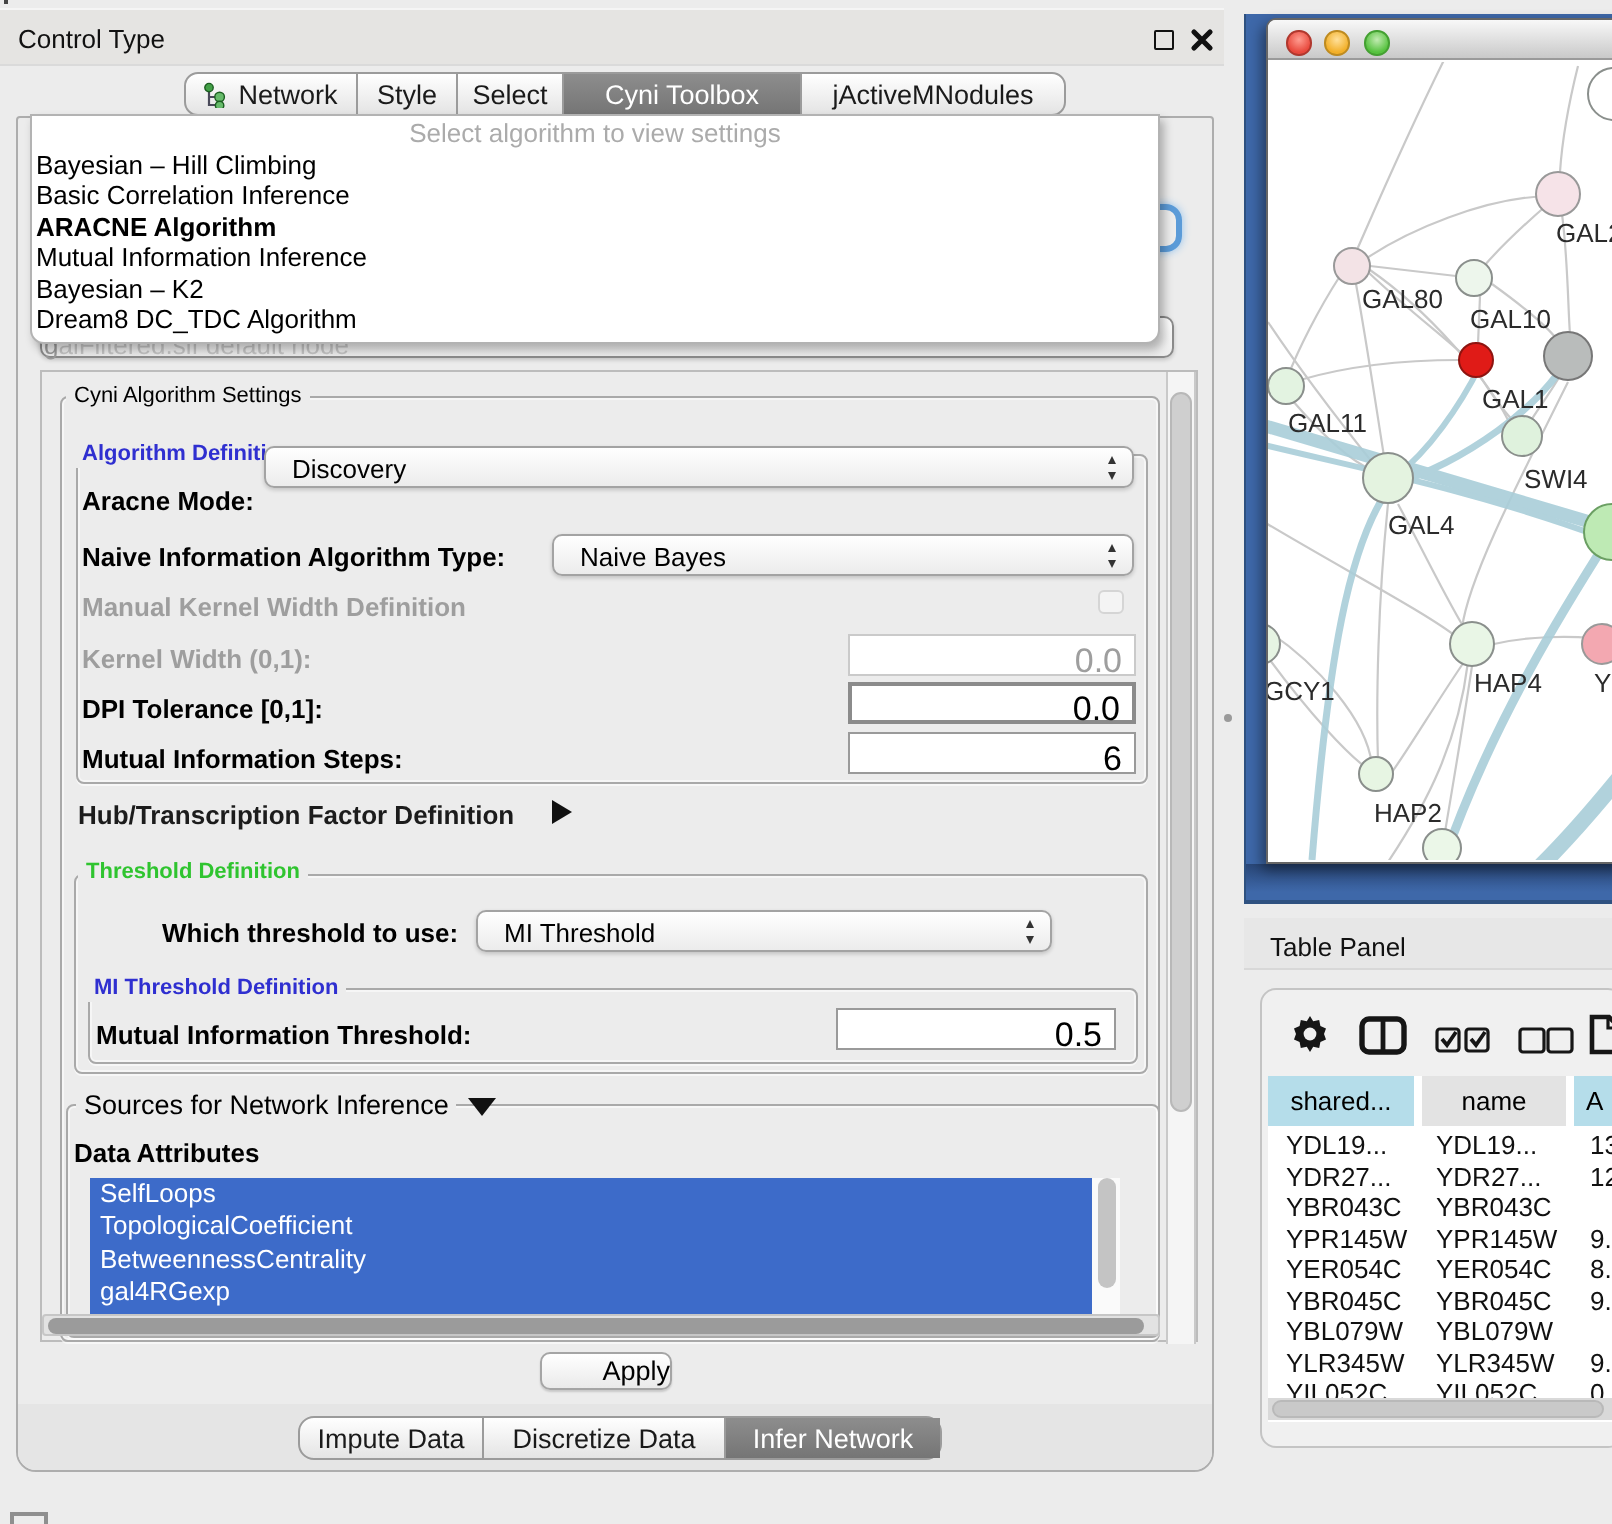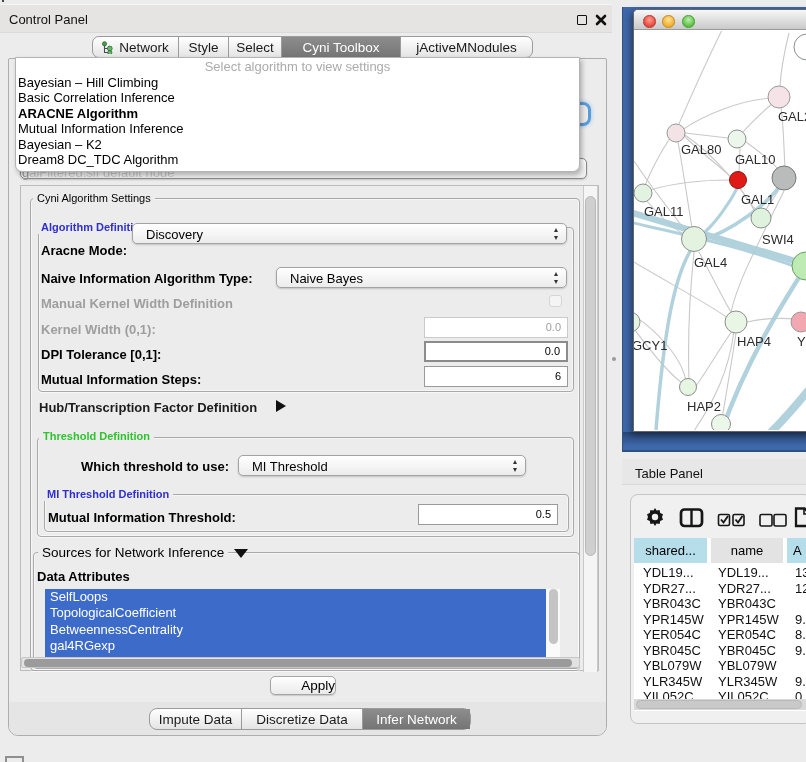--- a/index.html
+++ b/index.html
@@ -5,33 +5,33 @@
 body{background:#ECECEC;font-family:"Liberation Sans",sans-serif;position:relative}
 .abs{position:absolute}
 .b{font-weight:bold}
 .gb{position:absolute;border:1px solid #A9A9A9;border-radius:4px;box-shadow:inset 0 0 0 1px rgba(255,255,255,.55),0 1px 0 rgba(255,255,255,.6)}
 .gt{position:absolute;background:#ECECEC;padding:0 4px;font-size:11px;line-height:13px}
 .combo{position:absolute;height:21px;border:1px solid #A3A3A3;border-radius:5px;background:linear-gradient(#FFFFFF,#ECECEC);box-shadow:0 1px 2px rgba(0,0,0,.18);font-size:13px}
 .combo .t{position:absolute;left:13px;top:3px;white-space:nowrap}
 .arrs{position:absolute;right:7px;top:4px;width:5px;height:12px}
 .arrs:before{content:"";position:absolute;left:0;top:0;border-left:2.5px solid transparent;border-right:2.5px solid transparent;border-bottom:4.5px solid #333}
 .arrs:after{content:"";position:absolute;left:0;bottom:0;border-left:2.5px solid transparent;border-right:2.5px solid transparent;border-top:4.5px solid #333}
-.field{position:absolute;height:21px;background:#fff;border:1px solid #9a9a9a;font-size:11px;text-align:right;padding:3px 6px 0 0}
+.field{position:absolute;height:21px;background:#fff;border:1px solid #9a9a9a;font-size:17px;text-align:right;padding:3px 6px 0 0}
 .lbl{position:absolute;font-size:13px;white-space:nowrap}
 .dis{color:#9e9e9e}
 .seg{position:absolute;height:22px;background:linear-gradient(#ffffff,#e4e4e4);border:1px solid #9b9b9b;border-radius:7px;font-size:13.5px;display:flex;align-items:center}
 .seg .s{height:100%;display:flex;align-items:center;justify-content:center;border-right:1px solid #9b9b9b;color:#1a1a1a;white-space:nowrap}
 .seg .s:last-child{border-right:none}
 .seg .sel{background:linear-gradient(#8d8d8d,#757575);color:#fff}
 </style></head><body>
 
 <div class="abs" style="left:2px;top:0;width:2px;height:2px;background:#444"></div>
 
 <div class="abs" style="left:0;top:4px;width:612px;height:29px;background:#E5E4E2;border-top:1px solid #F5F5F5;border-bottom:1px solid #DADada"></div>
-<div class="abs" style="left:9px;top:12px;font-size:13px;color:#111">Control Panel</div>
+<div class="abs" style="left:9px;top:12px;font-size:13px;color:#111">Control Type</div>
 
 <div class="abs" style="left:577px;top:15px;width:10px;height:10px;border:1.6px solid #111;border-radius:1px"></div>
 <svg class="abs" style="left:595px;top:14px" width="12" height="12" viewBox="0 0 12 12">
     <path d="M2 2 L10 10 M10 2 L2 10" stroke="#111" stroke-width="2.6" stroke-linecap="round"></path>
   </svg>
 
 <div class="abs" style="left:8px;top:58px;width:599px;height:678px;background:#ECECEC;border:1.5px solid #ADADAD;border-radius:2px 2px 10px 10px"></div>
 
 <div class="seg" style="left:92px;top:36px;height:22px">
   <div class="s" style="width:86px"><svg width="12" height="13" viewBox="0 0 12 13" style="margin-right:5px">

